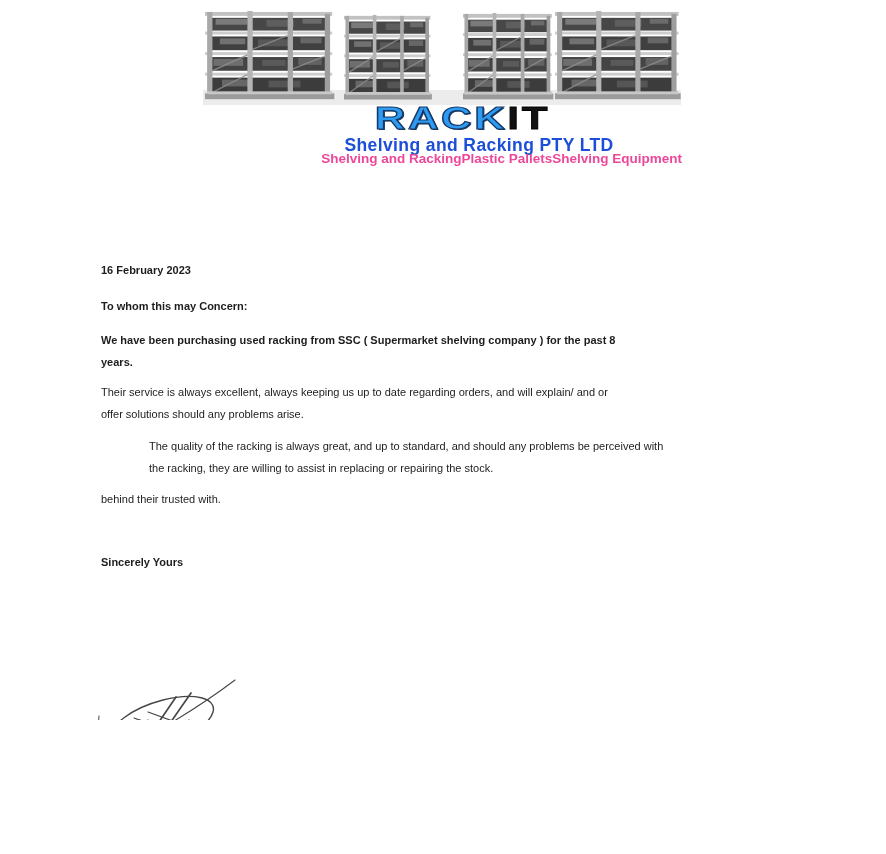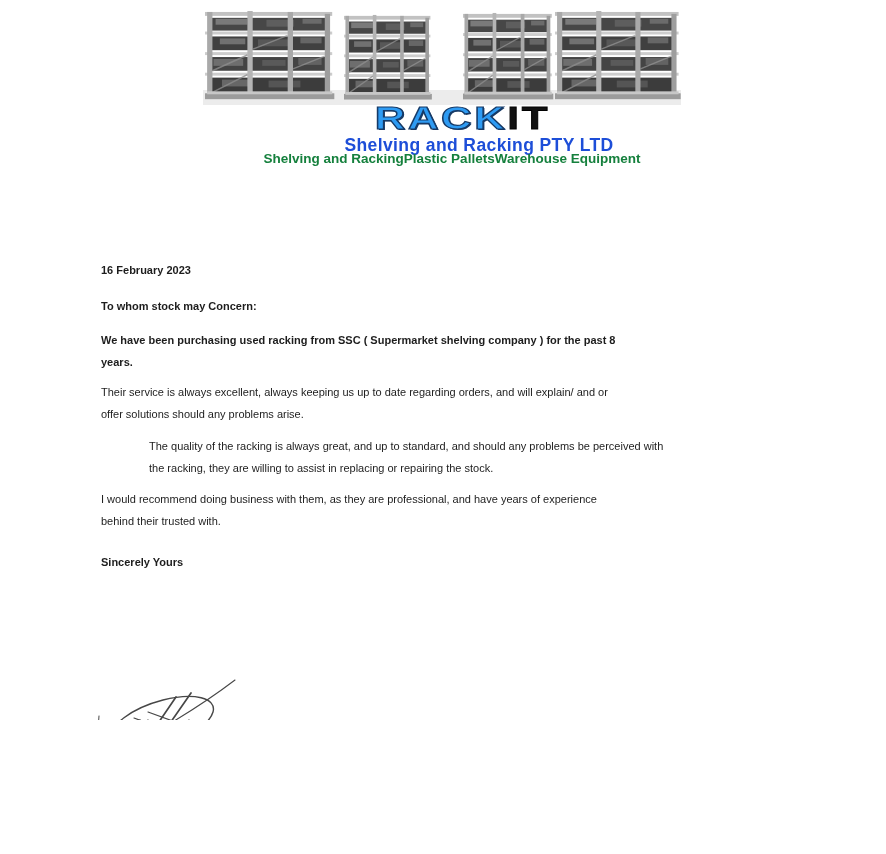--- a/index.html
+++ b/index.html
@@ -19,22 +19,22 @@
   .logo-it{color:#111111;-webkit-text-stroke:0.8px #000;}
   .logo-subtitle{
     position:absolute;left:0;right:0;top:136px;text-align:center;white-space:nowrap;
   }
   .logo-subtitle span{
     display:inline-block;position:relative;left:36px;
     color:#1d4ed8;font-size:17.5px;font-weight:bold;letter-spacing:0.4px;line-height:19px;
   }
   .tagline{
     position:absolute;left:222px;top:151px;width:460px;
-    display:flex;justify-content:center;
-    color:#15803d;font-size:13.5px;font-weight:bold;line-height:15px;white-space:nowrap;
+    display:flex;justify-content:flex-end;
+    color:#ec4899;font-size:13.5px;font-weight:bold;line-height:15px;white-space:nowrap;
   }
   
   .tblock{position:absolute;left:101px;width:700px;font-size:11px;line-height:22px;}
   .bold{font-weight:bold;}
   .b-date{top:259px;}
   .b-salutation{top:295px;}
   .b-p1{top:329px;font-weight:bold;}
   .b-p2{top:381px;}
   .b-p3{top:435px;margin-left:48px;}
   .b-p4{top:488px;}
@@ -105,44 +105,43 @@
     <span class="logo-inner">
       <span class="logo-rack">RACK</span><span class="logo-it">IT</span>
     </span>
   </div>
   <div class="logo-subtitle">
     <span>Shelving and Racking PTY LTD</span>
   </div>
   <div class="tagline">
     <span>Shelving and Racking</span>
     <span>Plastic Pallets</span>
-    <span>Warehouse Equipment</span>
+    <span>Shelving Equipment</span>
   </div>
 
   <div class="tblock bold b-date">16 February 2023</div>
 
-  <div class="tblock bold b-salutation">To whom stock may Concern:</div>
+  <div class="tblock bold b-salutation">To whom this may Concern:</div>
 
   <div class="tblock b-p1">
     <div>We have been purchasing used racking from SSC ( Supermarket shelving company ) for the past 8</div>
     <div>years.</div>
   </div>
 
   <div class="tblock b-p2">
     <div>Their service is always excellent, always keeping us up to date regarding orders, and will explain/ and or</div>
     <div>offer solutions should any problems arise.</div>
   </div>
 
   <div class="tblock b-p3">
     <div>The quality of the racking is always great, and up to standard, and should any problems be perceived with</div>
     <div>the racking, they are willing to assist in replacing or repairing the stock.</div>
   </div>
 
   <div class="tblock b-p4">
-    <div>I would recommend doing business with them, as they are professional, and have years of experience</div>
     <div>behind their trusted with.</div>
   </div>
 
   <div class="tblock bold b-closing">Sincerely Yours</div>
 
   <svg class="sig" viewBox="0 0 185 138" xmlns="http://www.w3.org/2000/svg" aria-hidden="true" fill="none" stroke="#474747" stroke-width="1.2" stroke-linecap="round">
 
     <path d="M 11,50 C 10,63 9,78 9,92" stroke-width="1"></path>
 
     <path d="M 24,74 C 19,60 44,42 75,34 C 106,26 129,32 125,46 C 121,60 96,74 66,82 C 45,87 28,85 24,74 Z" stroke-width="1.4"></path>

